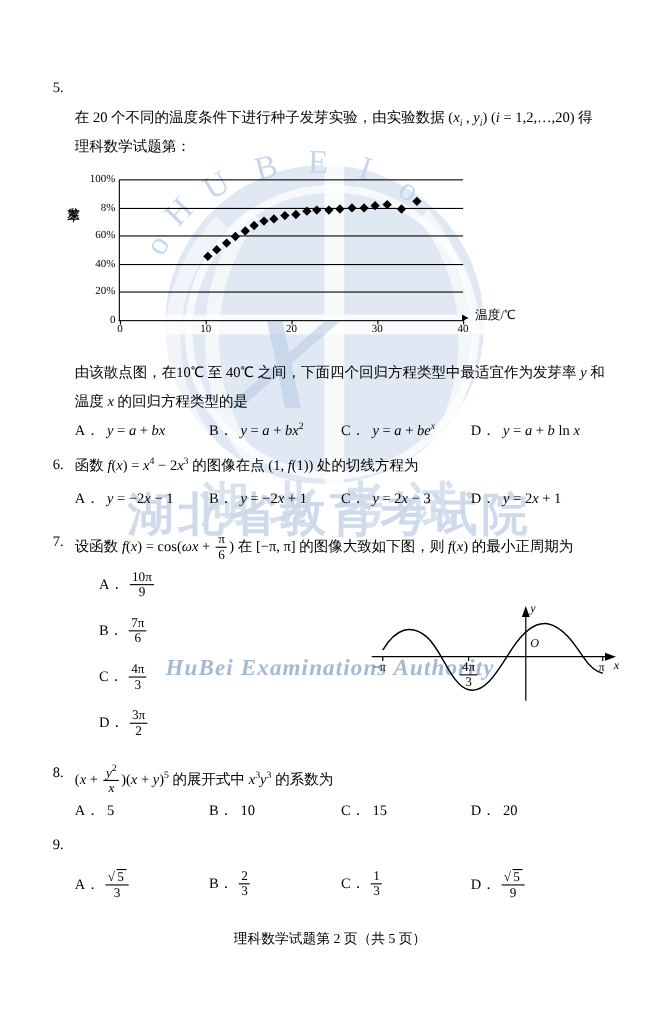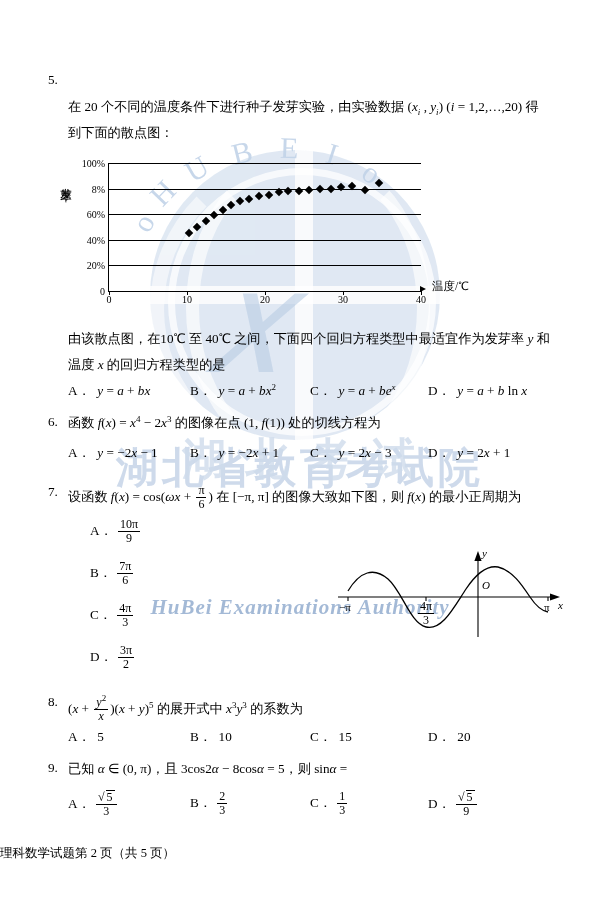--- a/index.html
+++ b/index.html
@@ -91,21 +91,21 @@
   .axis-title-y{
     position:absolute;left:-2px;top:24px;font-size:11.5px;
     writing-mode:vertical-rl;text-orientation:upright;letter-spacing:1px;
   }
   .axis-title-x{position:absolute;left:372px;top:124px;font-size:11.5px;white-space:nowrap;}
   .arrowhead-x{position:absolute;left:360px;top:131px;width:0;height:0;
     border-left:6px solid #000;border-top:3.5px solid transparent;border-bottom:3.5px solid transparent;}
 
   
   .cosfig{position:absolute;left:330px;top:545px;width:240px;height:95px;}
-  .footer{position:absolute;left:0;top:845px;width:600px;text-align:left;font-size:12.5px;}
+  .footer{position:absolute;left:0;top:845px;width:600px;text-align:center;font-size:12.5px;}
 </style>
 </head>
 <body>
 
 <div class="page">
 
   <div class="wm">
     <div class="wm-ball"></div>
     <div class="wm-arc1"></div>
     <div class="wm-arc2"></div>
@@ -125,21 +125,21 @@
     <div class="wm-en">HuBei Examinations Authority</div>
   </div>
 
   <div class="content">
 
     <div class="qnum" style="left:48px;top:72px;">5.</div>
     <div class="ln" style="left:68px;top:98px;">
       在 20 个不同的温度条件下进行种子发芽实验，由实验数据 (<span class="it">x<span class="sub">i</span></span> , <span class="it">y<span class="sub">i</span></span>) (<span class="it">i</span> = 1,2,…,20) 得
     </div>
     <div class="ln" style="left:68px;top:124px;">
-      到下面的散点图：
+      理科数学试题第：
     </div>
 
     <div class="chart">
       <div class="axis-title-y">发芽率</div>
       <div class="plot" id="plot">
 
         <div class="grid" style="top:0px;"></div>
         <div class="grid" style="top:25.6px;"></div>
         <div class="grid" style="top:51.2px;"></div>
         <div class="grid" style="top:76.8px;"></div>
@@ -300,23 +300,20 @@
     <div class="ln" style="left:310px;top:728px;">
       <span>C．</span>
       &nbsp;<span>15</span>
     </div>
     <div class="ln" style="left:428px;top:728px;">
       <span>D．</span>
       &nbsp;<span>20</span>
     </div>
 
     <div class="qnum" style="left:48px;top:760px;">9.</div>
-    <div class="ln" style="left:68px;top:760px;">
-      已知 <span class="it">α</span> ∈ (0, π)，且 3cos2<span class="it">α</span> − 8cos<span class="it">α</span> = 5，则 sin<span class="it">α</span> =
-    </div>
 
     <div class="ln" style="left:68px;top:790px;">
       <span>A．</span>
       <span class="frac"><span class="num"><span class="radic">√</span><span class="sqrt">5</span></span><span class="den">3</span></span>
     </div>
     <div class="ln" style="left:190px;top:790px;">
       <span>B．</span>
       <span class="frac"><span class="num">2</span><span class="den">3</span></span>
     </div>
     <div class="ln" style="left:310px;top:790px;">

